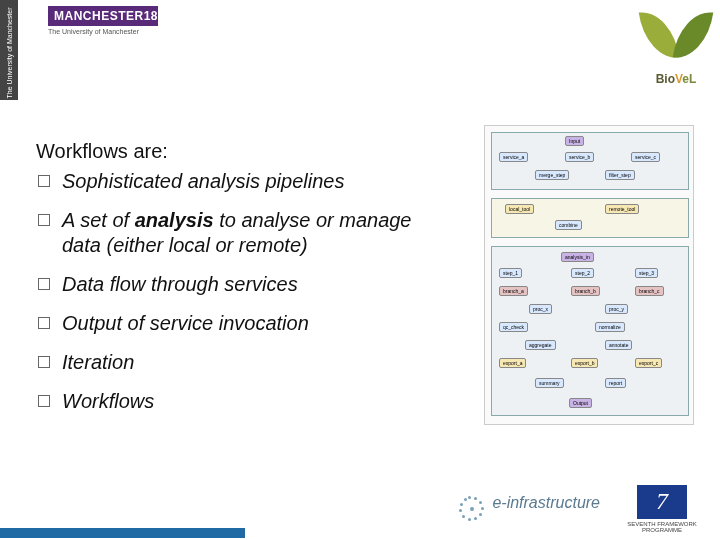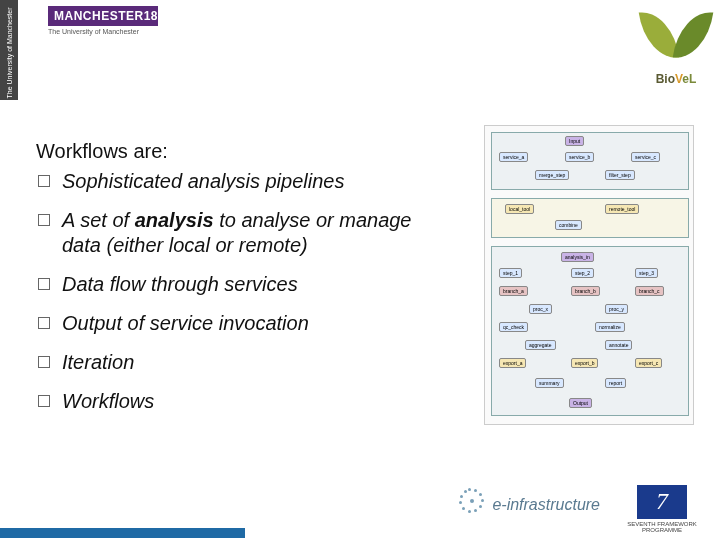--- a/index.html
+++ b/index.html
@@ -153,23 +153,23 @@
     height: 60px;
   }
   .blue-strip {
     position: absolute;
     left: 0; bottom: 2px;
     width: 245px; height: 10px;
     background: #1f6aa5;
   }
   .einfra {
     position: absolute;
-    right: 120px; bottom: 26px;
+    right: 120px; bottom: 18px;
     display: flex;
-    align-items: flex-end;
+    align-items: flex-start;
     gap: 6px;
   }
   .einfra .dots {
     width: 28px; height: 28px;
     position: relative;
   }
   .einfra .dots span {
     position: absolute;
     width: 3px; height: 3px;
     background: #7aa0b8;

